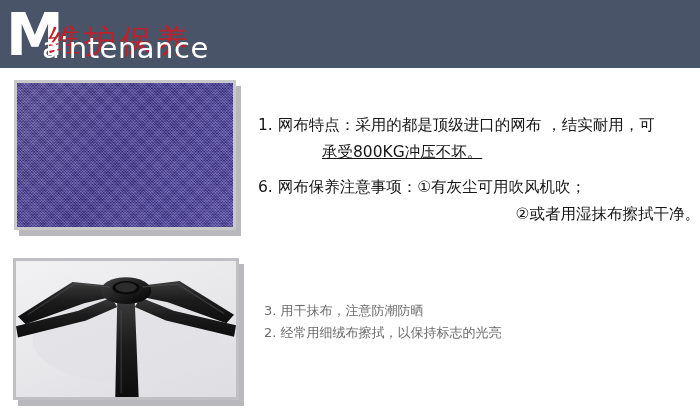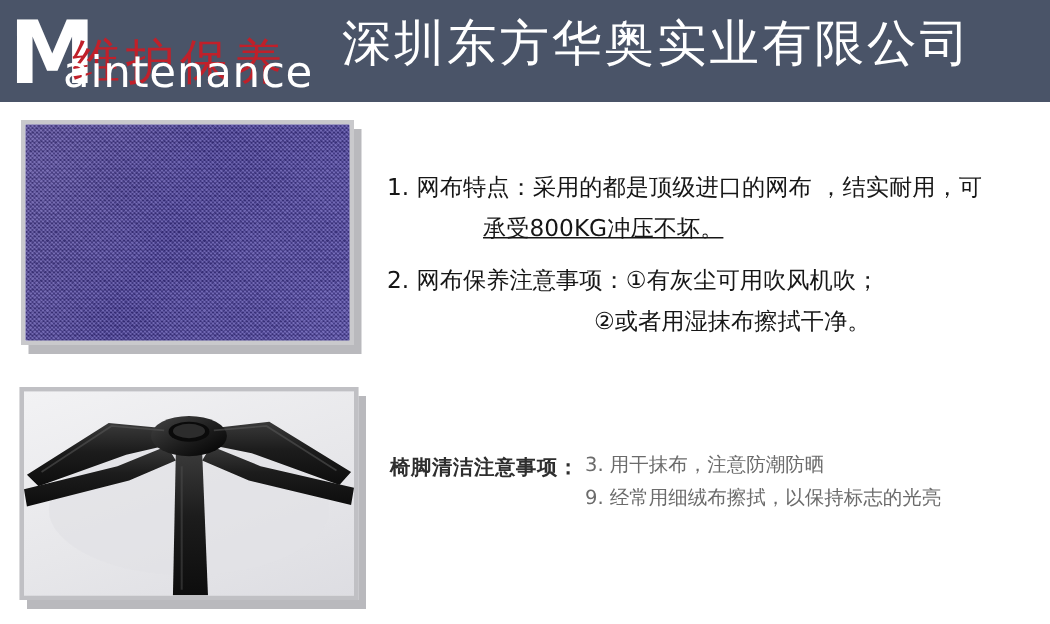--- a/index.html
+++ b/index.html
@@ -173,21 +173,21 @@
     font-size: 15.5px;
     line-height: 27px;
     color: #161616;
     font-family: "DejaVu Sans", sans-serif;
   }
   .tb-row {
     display: block;
     white-space: nowrap;
   }
   .tb-row.indent-1 { padding-left: 64px; text-decoration: underline; }
-  .tb-row.indent-2 { padding-left: 138px; }
+  .tb-row.indent-2 { padding-left: 138px; text-align: right; }
   .tb-gap { height: 8px; }
 
   .base-text-block {
     position: absolute;
     left: 2px;
     top: 300px;
     width: 440px;
     font-size: 13px;
     line-height: 22px;
     color: #5a5a5a;
@@ -216,21 +216,20 @@
 </style>
 </head>
 <body>
 
 <div class="header-band">
   <div class="brand-block">
     <span class="brand-m">M</span>
     <span class="brand-cn">维护保养</span>
     <span class="brand-en">aintenance</span>
   </div>
-  <div class="company-name">深圳东方华奥实业有限公司</div>
 </div>
 
 <div class="photo-shadow" id="mesh-photo-shadow"></div>
 <div class="photo-frame" id="mesh-photo">
   <div class="mesh-surface"></div>
 </div>
 
 <div class="photo-shadow" id="base-photo-shadow"></div>
 <div class="photo-frame" id="base-photo">
   <div class="base-photo-inner">
@@ -270,24 +269,24 @@
     </svg>
   </div>
 </div>
 
 <div class="text-col">
 
   <div class="mesh-text-block">
     <span class="tb-row">1. 网布特点：采用的都是顶级进口的网布 ，结实耐用，可</span>
     <span class="tb-row indent-1">承受800KG冲压不坏。</span>
     <div class="tb-gap"></div>
-    <span class="tb-row">2. 网布保养注意事项：①有灰尘可用吹风机吹；</span>
+    <span class="tb-row">6. 网布保养注意事项：①有灰尘可用吹风机吹；</span>
     <span class="tb-row indent-2">②或者用湿抹布擦拭干净。</span>
   </div>
 
   <div class="base-text-block">
-    <span class="bt-head">椅脚清洁注意事项：</span><span class="bt-list">
+    <span class="bt-list">
       <span class="bt-row">3. 用干抹布，注意防潮防晒</span>
-      <span class="bt-row">9. 经常用细绒布擦拭，以保持标志的光亮</span>
+      <span class="bt-row">2. 经常用细绒布擦拭，以保持标志的光亮</span>
     </span>
   </div>
 
 </div>
 
 </body></html>

